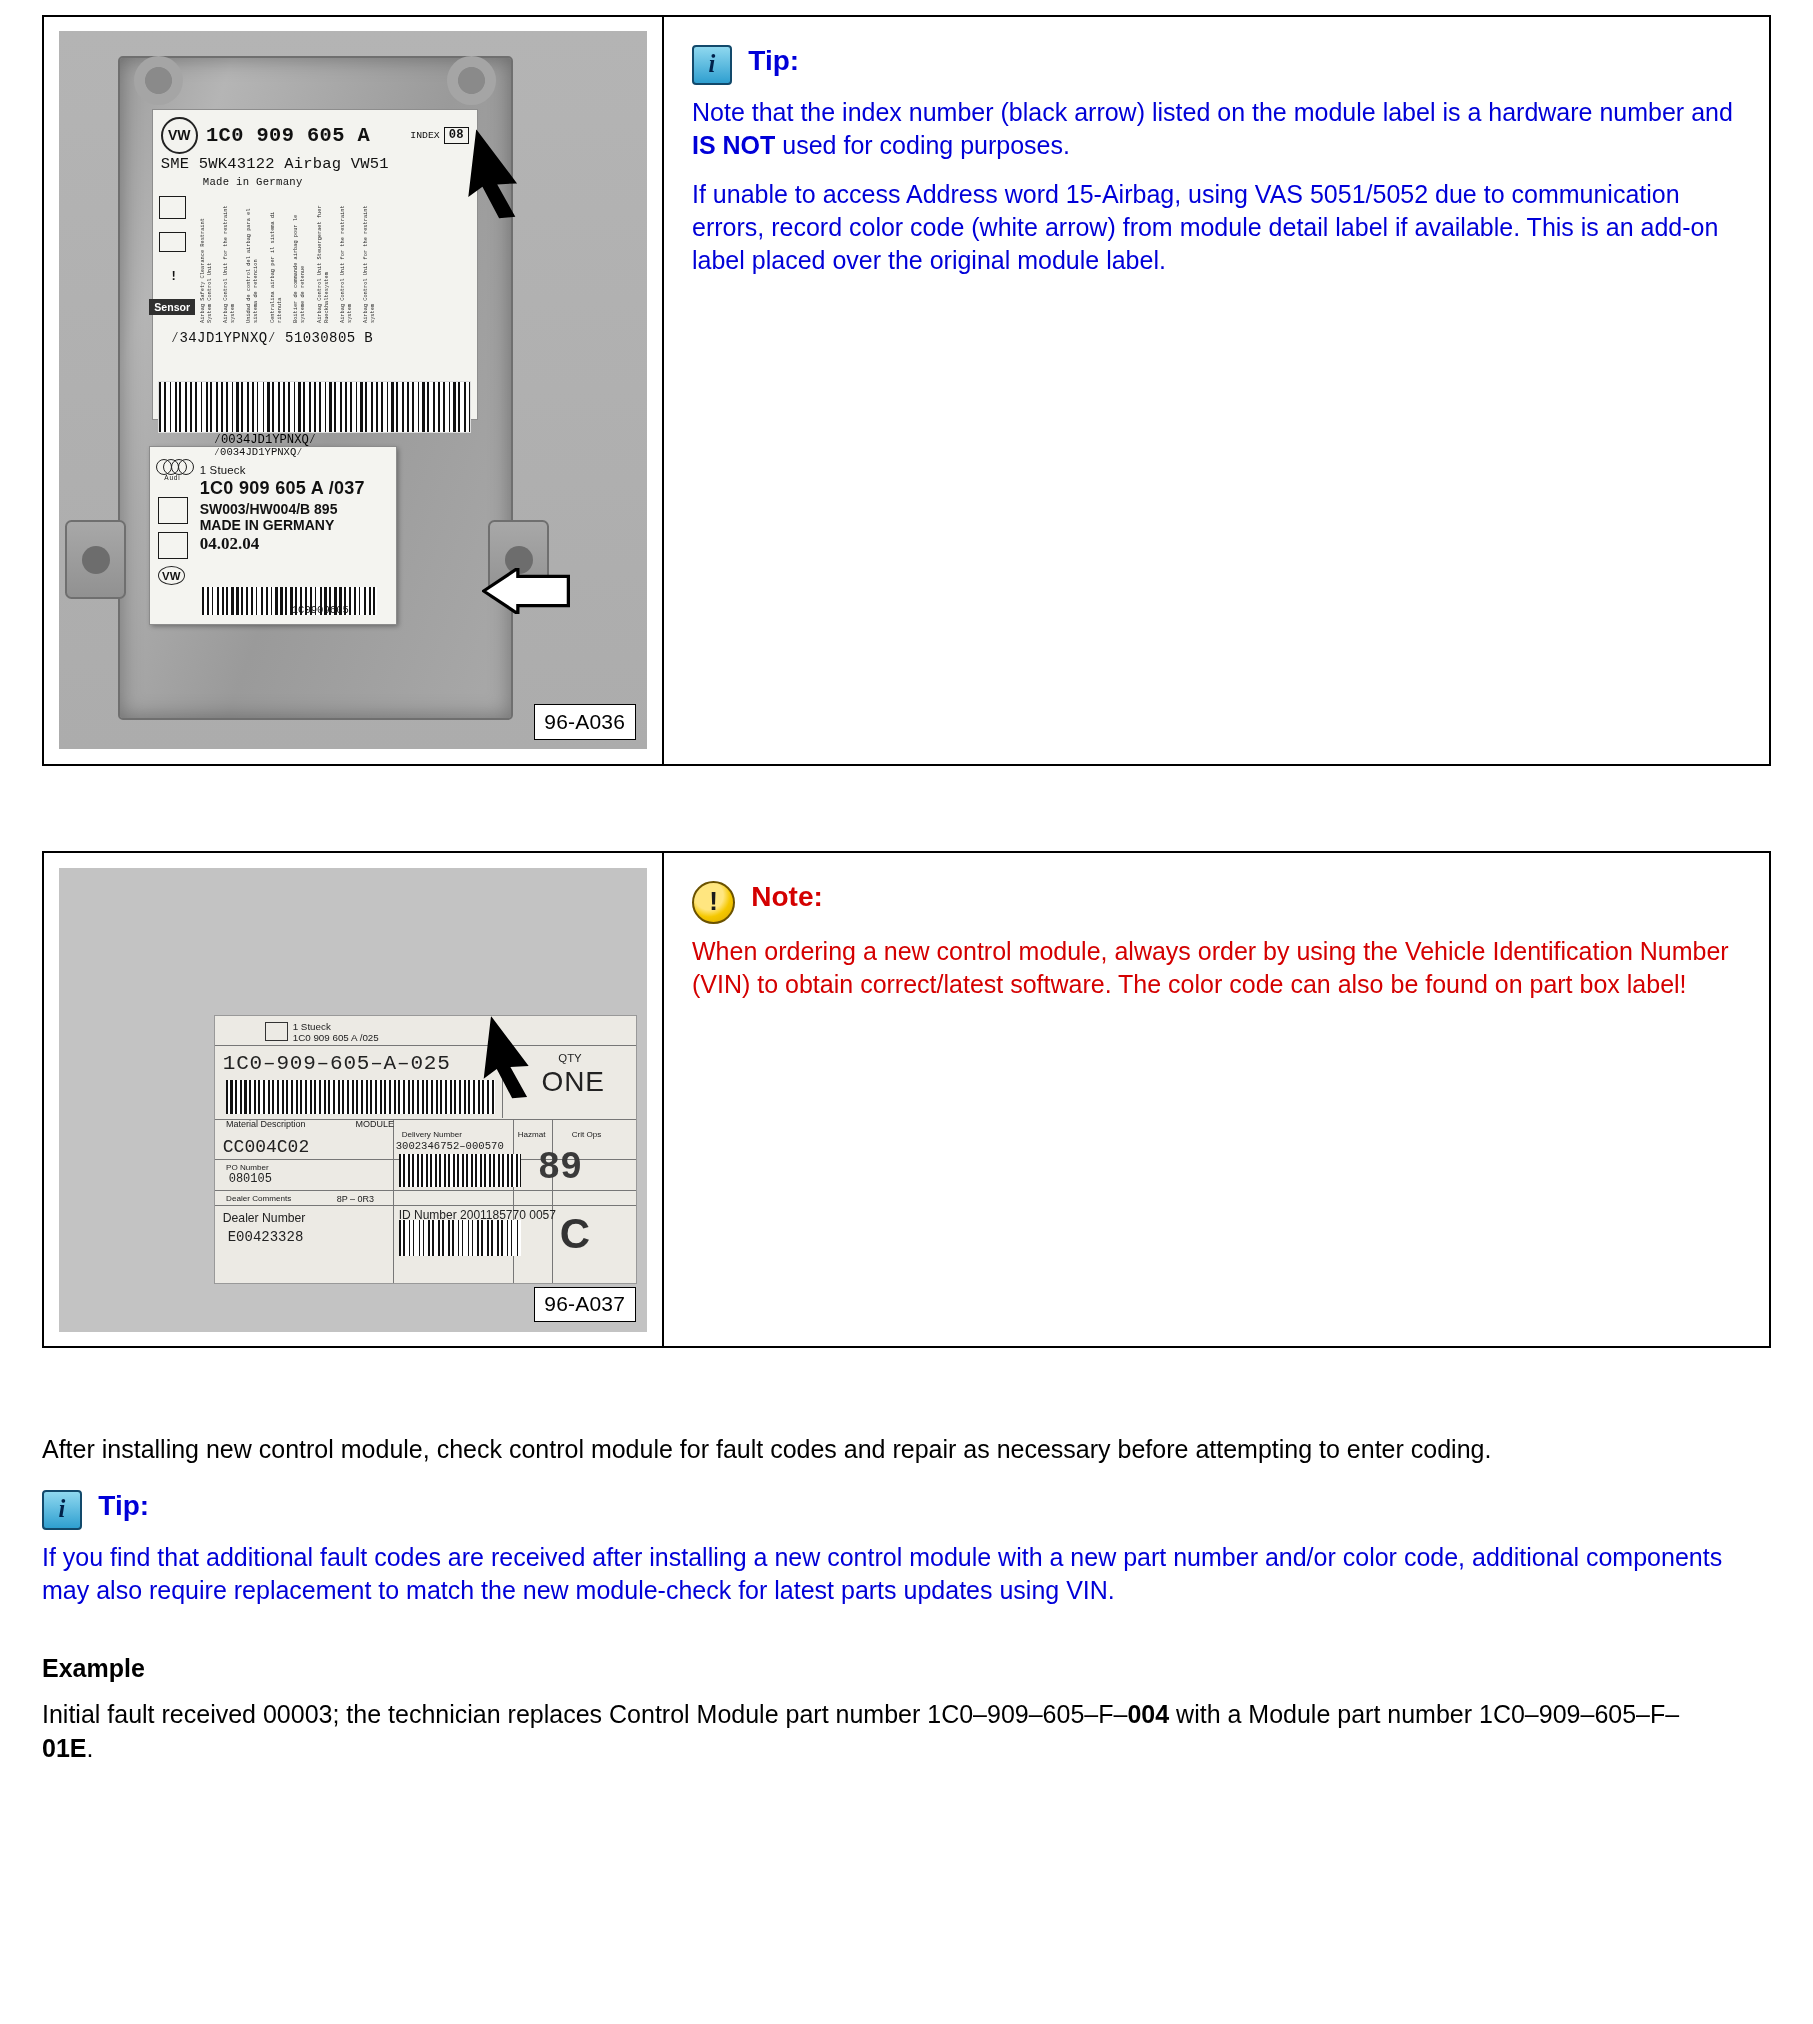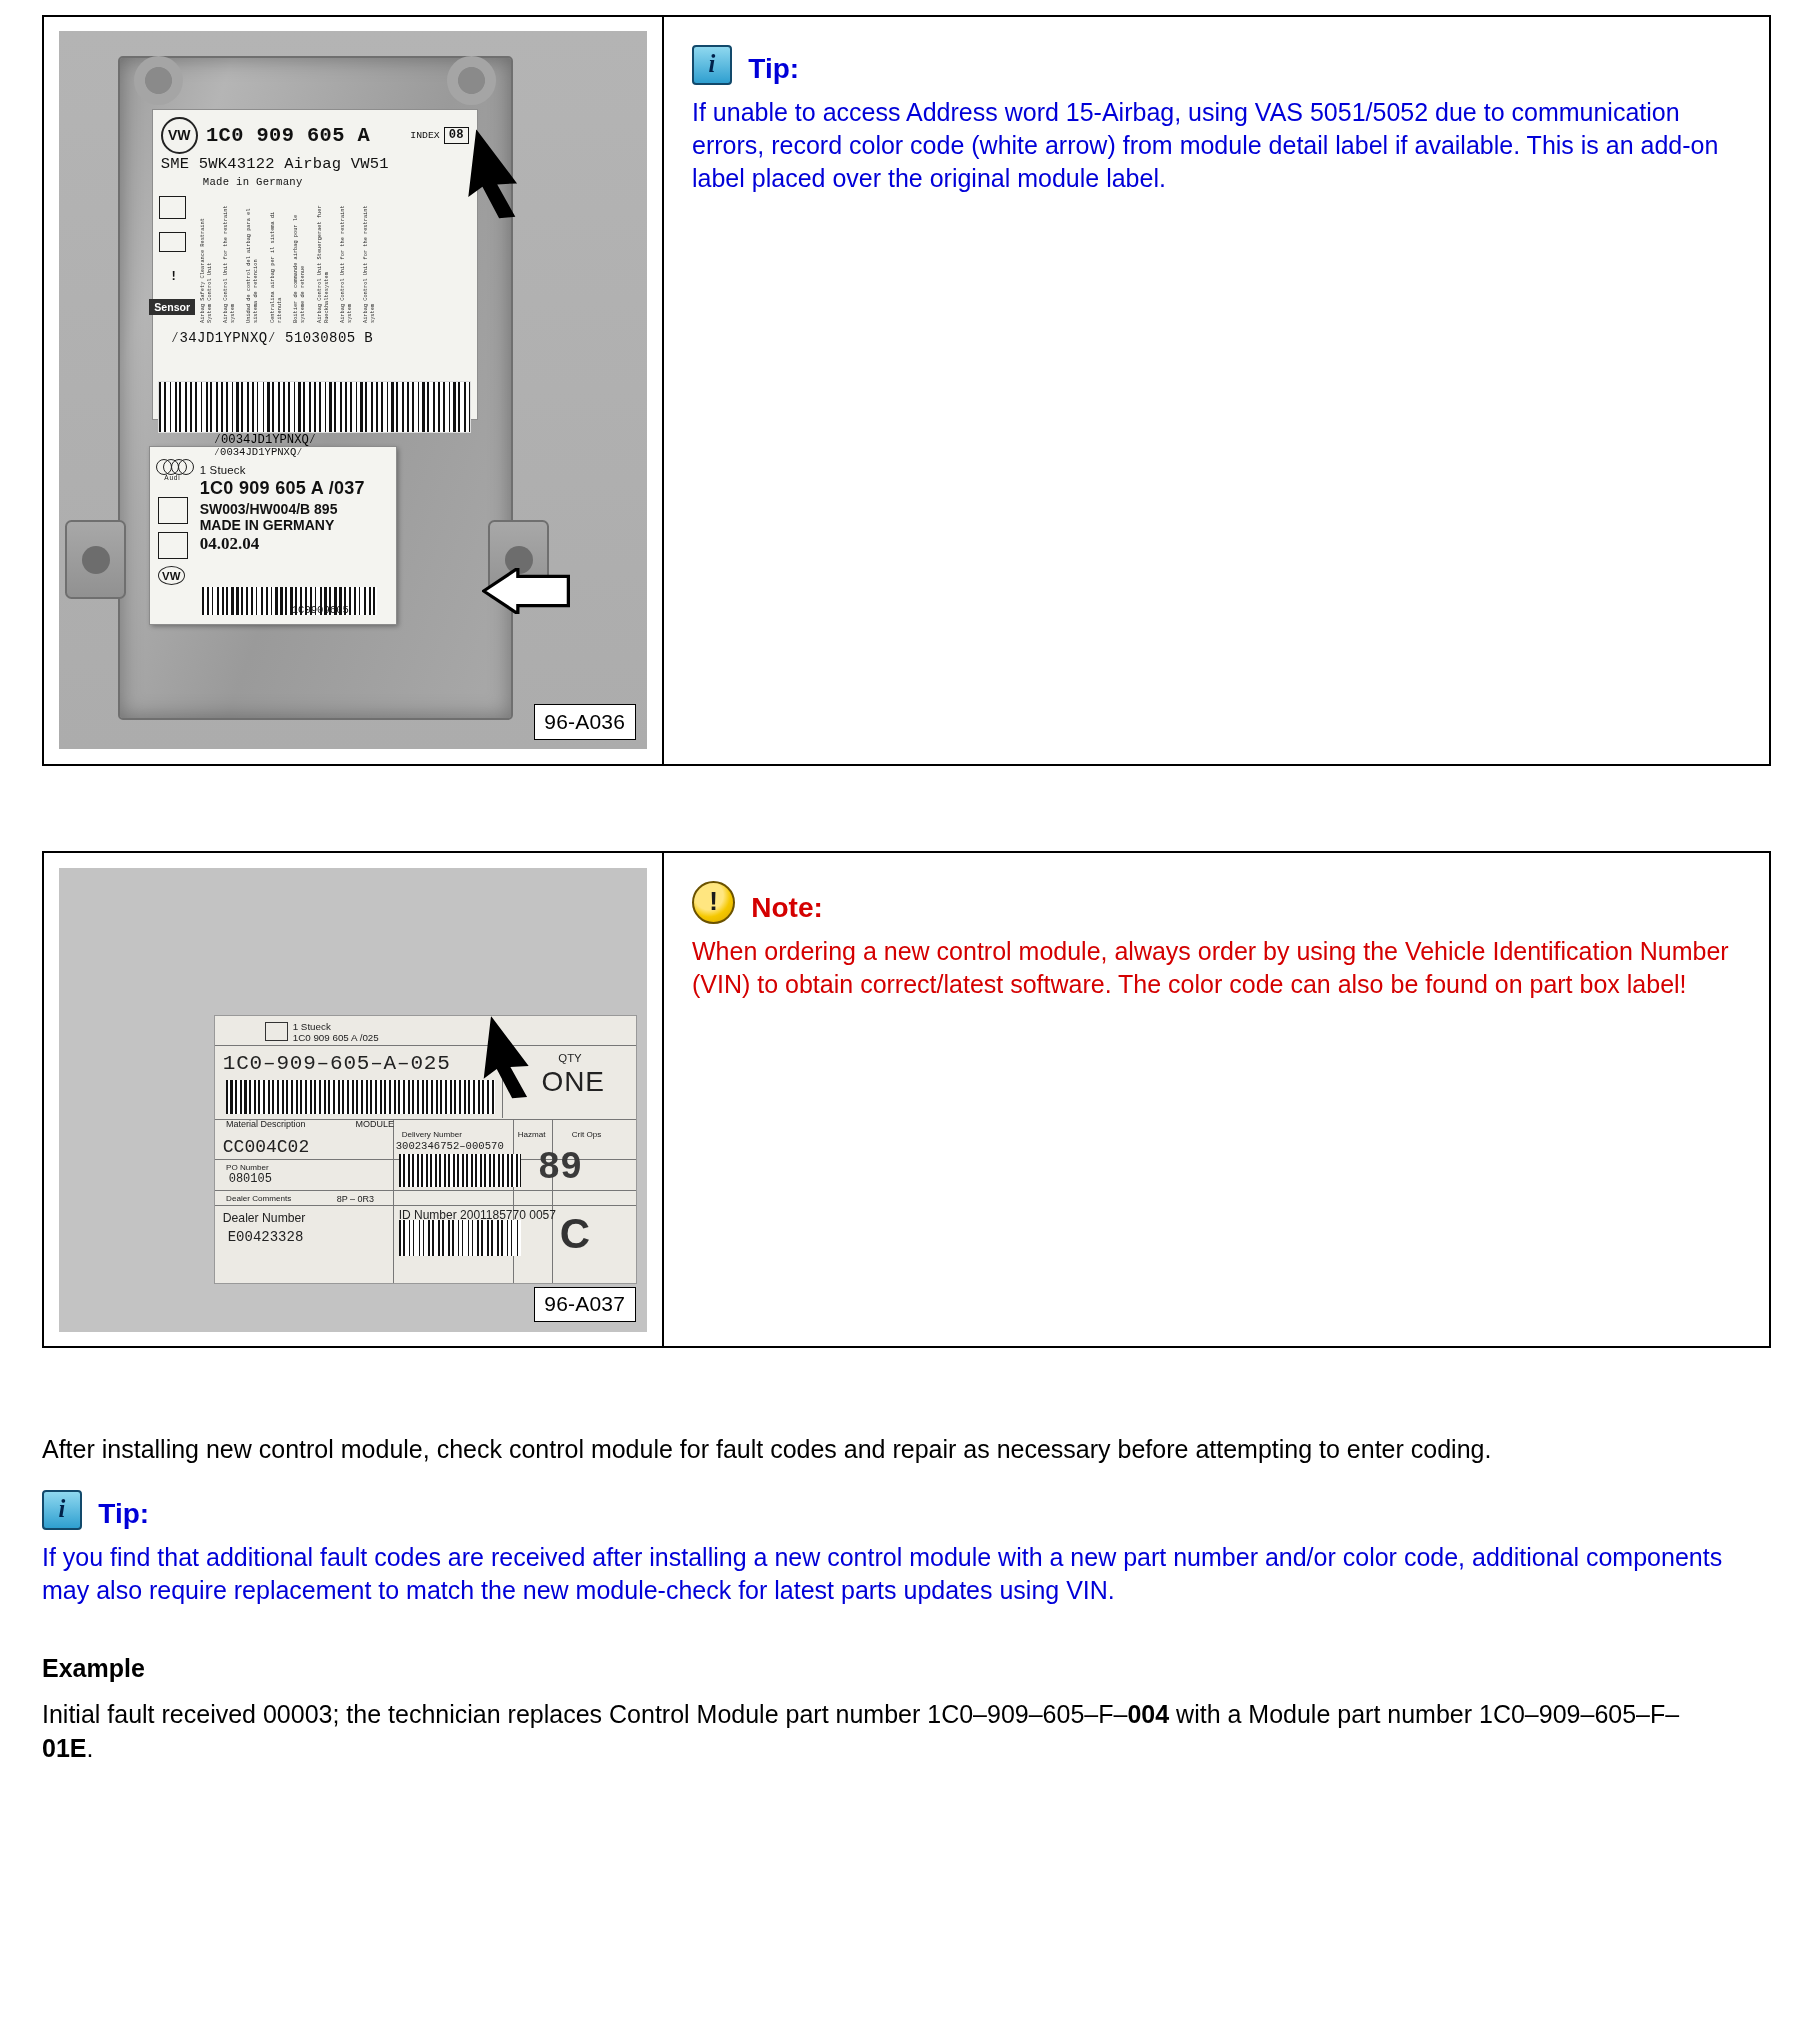--- a/index.html
+++ b/index.html
@@ -405,21 +405,21 @@
     position:absolute; left: 184px; top: 204px;
     width: 122px; height: 36px;
     background: repeating-linear-gradient(90deg,#111 0 1.6px,#fff 1.6px 4.1px,#111 4.1px 5.7px,#fff 5.7px 9.8px);
   }
   .blabel .bigC { position:absolute; left: 345px; top: 194px; font-size: 42px; font-weight: bold; color:#333;}
   .black-arrow-2 { position:absolute; left: 432px; top: 148px; transform: rotate(32deg); }
 
   
   .callout-head {
     display: flex;
-    align-items: flex-end;
+    align-items: flex-start;
     gap: 16.3px;
     margin: 0 0 11.4px 0;
   }
   .callout-head .label {
     font-size: 28px;
     font-weight: bold;
   }
   .tip .label { color: #0000d8; }
   .note .label { color: #d40000; }
 
@@ -578,20 +578,21 @@
 
         <div class="fig-id">96-A036</div>
       </div>
     </div>
 
     <div class="txt-cell tip">
       <div class="callout-head">
         <span class="icon-tip"></span>
         <span class="label">Tip:</span>
       </div>
+      <p><span>Note that the index number (black arrow) listed on the module label is a hardware number and </span><b class="strong">IS NOT</b><span> used for coding purposes.</span></p>
       <p>If unable to access Address word 15-Airbag, using VAS 5051/5052 due to communication errors, record color code (white arrow) from module detail label if available. This is an add-on label placed over the original module label.</p>
     </div>
   </div>
 
   <div class="panel">
 
     <div class="fig-cell">
       <div class="photo box-label">
 
         <div class="blabel">

